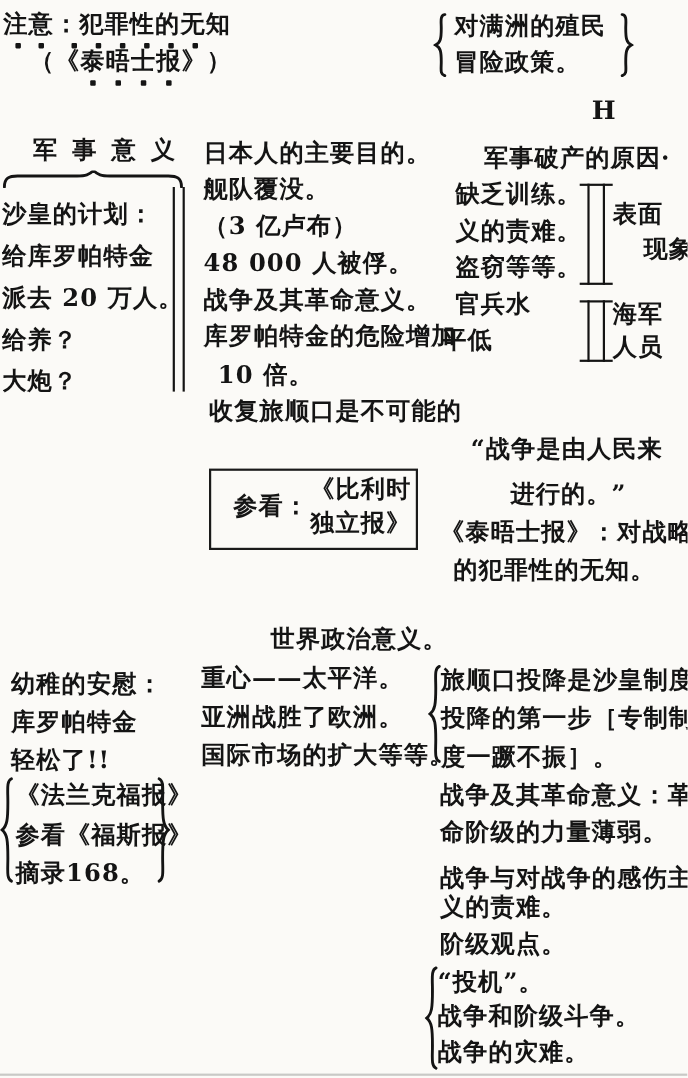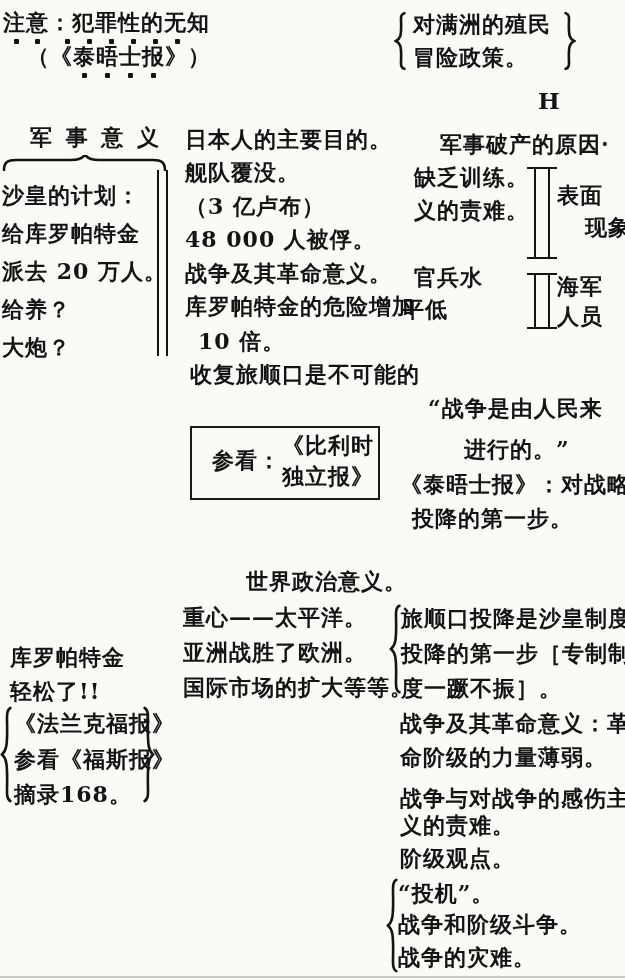--- a/index.html
+++ b/index.html
@@ -94,45 +94,47 @@
   <div class="t" style="left:185px;top:194px">（3 亿卢布）</div>
   <div class="t" style="left:185px;top:227px">48 000 人被俘。</div>
   <div class="t" style="left:185px;top:261px">战争及其革命意义。</div>
   <div class="t" style="left:185px;top:294px">库罗帕特金的危险增加</div>
   <div class="t" style="left:198px;top:329px">10 倍。</div>
   <div class="t" style="left:190px;top:362px">收复旅顺口是不可能的</div>
 
   <div class="t" style="left:440px;top:132px">军事破产的原因·</div>
   <div class="t" style="left:414px;top:165px">缺乏训练。</div>
   <div class="t" style="left:414px;top:198px">义的责难。</div>
+  <div class="t" style="left:414px;top:231px">盗窃等等。</div>
   <div class="t" style="left:414px;top:265px">官兵水</div>
   <div class="t" style="left:402px;top:297px">平低</div>
   <div class="ibeam" style="left:534px;top:167px;height:92px"></div>
   <div class="t" style="left:557px;top:183px">表面</div>
   <div class="t" style="left:585px;top:215px">现象</div>
   <div class="ibeam" style="left:534px;top:273px;height:56px"></div>
   <div class="t" style="left:557px;top:274px">海军</div>
   <div class="t" style="left:557px;top:304px">人员</div>
 
   <div class="refbox">
     <div class="t" style="left:20px;top:20px">参看：</div>
     <div class="t" style="left:90px;top:5px">《比利时</div>
     <div class="t" style="left:90px;top:36px">独立报》</div>
   </div>
 
   <div class="t" style="left:428px;top:396px">“战争是由人民来</div>
   <div class="t" style="left:464px;top:437px">进行的。”</div>
   <div class="t" style="left:400px;top:472px">《泰晤士报》：对战略</div>
-  <div class="t" style="left:412px;top:506px">投降的第一步。</div>
+  <div class="t" style="left:412px;top:506px">的犯罪性的无知。</div>
 
   <div class="t" style="left:246px;top:569px">世界政治意义。</div>
   <div class="t" style="left:183px;top:605px">重心——太平洋。</div>
   <div class="t" style="left:183px;top:640px">亚洲战胜了欧洲。</div>
   <div class="t" style="left:183px;top:675px">国际市场的扩大等等。</div>
 
+  <div class="t" style="left:10px;top:610px">幼稚的安慰：</div>
   <div class="t" style="left:10px;top:645px">库罗帕特金</div>
   <div class="t" style="left:10px;top:679px">轻松了!!</div>
   <svg class="brace" style="left:0px;top:706px" width="13" height="97" viewBox="0 0 20 100" preserveAspectRatio="none">
       <path d="M16 2 C9 4 11 12 11 24 C11 40 10 46 3 50 C10 54 11 60 11 76 C11 88 9 96 16 98"></path>
     </svg>
   <div class="t" style="left:14px;top:711px">《法兰克福报》</div>
   <div class="t" style="left:14px;top:747px">参看《福斯报》</div>
   <div class="t" style="left:14px;top:782px">摘录168。</div>
   <svg class="brace" style="left:142px;top:706px" width="13" height="97" viewBox="0 0 20 100" preserveAspectRatio="none">
       <path d="M4 2 C11 4 9 12 9 24 C9 40 10 46 17 50 C10 54 9 60 9 76 C9 88 11 96 4 98"></path>

